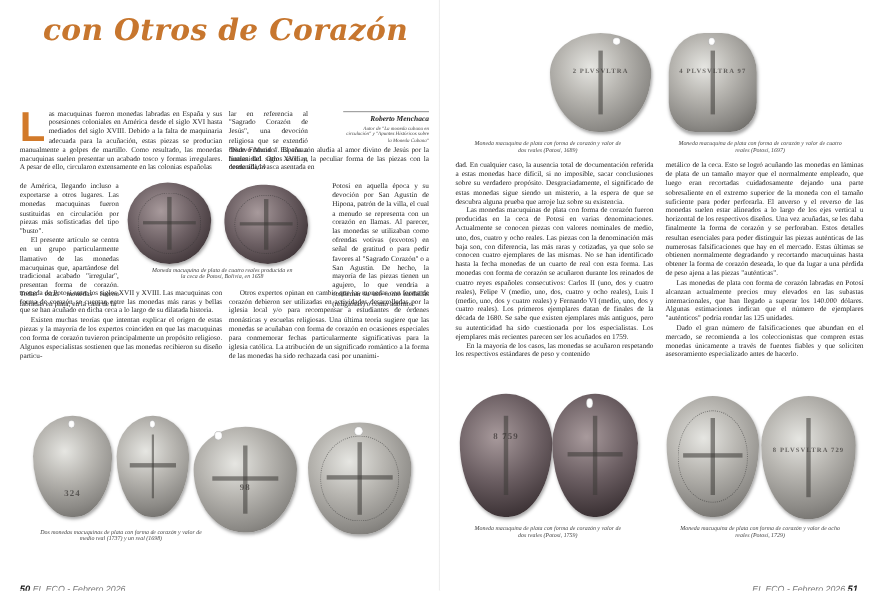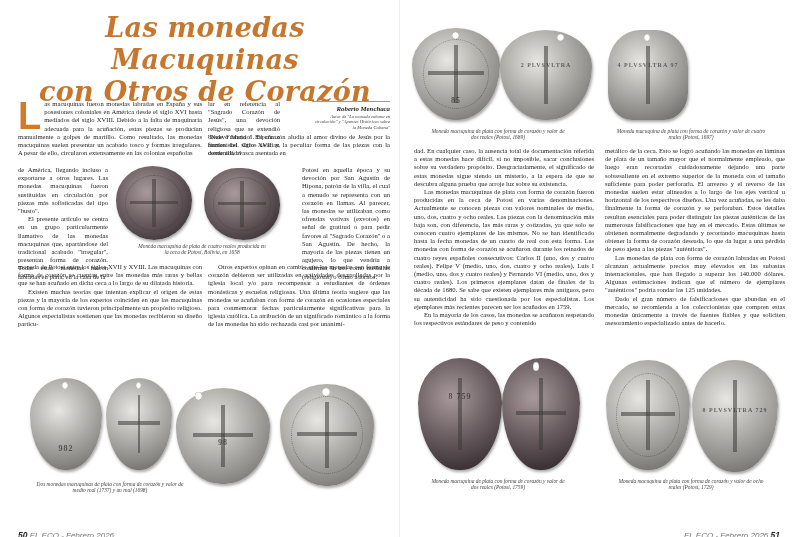--- a/index.html
+++ b/index.html
@@ -55,21 +55,20 @@
   .r-col1 { position: absolute; left: 14px; top: 147px; width: 180px; }
   .r-col2 { position: absolute; left: 205px; top: 147px; width: 180px; }
 </style>
 </head>
 <body>
 
 <div class="spread">
 
   <div class="page left">
     <h1 class="title">
-      <span class="line">Las monedas Macuquinas</span>
       <span class="line">con Otros de Corazón</span>
     </h1>
 
     <div class="col-a txt">
       <span class="dropcap">L</span>
       <p class="noind">as macuquinas fueron monedas labradas en España y sus posesiones coloniales en América desde el siglo XVI hasta mediados del siglo XVIII. Debido a la falta de maquinaria adecuada para la acuñación, estas piezas se producían manualmente a golpes de martillo. Como resultado, las monedas macuquinas suelen presentar un acabado tosco y formas irregulares. A pesar de ello, circularon extensamente en las colonias españolas</p>
     </div>
 
     <div class="col-b-top txt">
       <p class="noind">lar en referencia al "Sagrado Corazón de Jesús", una devoción religiosa que se extendió desde Francia a España a finales del siglo XVII y, desde allí, al</p>
@@ -109,21 +108,21 @@
       <p class="noind">moneda de Potosí entre los siglos XVII y XVIII. Las macuquinas con forma de corazón se cuentan entre las monedas más raras y bellas que se han acuñado en dicha ceca a lo largo de su dilatada historia.</p>
       <p>Existen muchas teorías que intentan explicar el origen de estas piezas y la mayoría de los expertos coinciden en que las macuquinas con forma de corazón tuvieron principalmente un propósito religioso. Algunos especialistas sostienen que las monedas recibieron su diseño particu-</p>
     </div>
 
     <div class="col-b-bottom txt">
       <p>Otros expertos opinan en cambio que las monedas con forma de corazón debieron ser utilizadas en actividades desarrolladas por la iglesia local y/o para recompensar a estudiantes de órdenes monásticas y escuelas religiosas. Una última teoría sugiere que las monedas se acuñaban con forma de corazón en ocasiones especiales para conmemorar fechas particularmente significativas para la iglesia católica. La atribución de un significado romántico a la forma de las monedas ha sido rechazada casi por unanimi-</p>
     </div>
 
     <div class="coin heart" style="left:30px; top:378px; width:72px; height:92px;">
       <div class="hole"></div>
-        <div class="legend" style="top:72%;">982</div>
+        <div class="legend" style="top:72%;">324</div>
     </div>
     <div class="coin heart" style="left:106px; top:378px; width:66px; height:92px;">
       <div class="hole"></div>
         <div class="cross-v"></div>
         <div class="cross-h"></div>
     </div>
     <div class="coin heart" style="left:176px; top:388px; width:94px; height:96px;">
       <div class="hole" style="left:20%;"></div>
         <div class="cross-v"></div>
         <div class="cross-h"></div>
@@ -140,27 +139,20 @@
     <div class="folio left">
       <span class="num">50</span>
       <span>EL ECO - Febrero 2026</span>
     </div>
   </div>
 
   <div class="gutter"></div>
 
   <div class="page right">
 
-    <div class="coin heart" style="left:12px; top:28px; width:88px; height:92px;">
-      <div class="hole"></div>
-        <div class="cross-v"></div>
-        <div class="cross-h"></div>
-        <div class="ring"></div>
-      <div class="legend" style="top:74%;">85</div>
-    </div>
     <div class="coin heart" style="left:100px; top:30px; width:92px; height:90px;">
       <div class="hole" style="left:62%;"></div>
         <div class="cross-v"></div>
       <div class="legend" style="font-size:6px;">2 PLVSVLTRA</div>
     </div>
     <div class="caption" style="left:28px; top:128px; width:140px;">Moneda macuquina de plata con forma de corazón y valor de dos reales (Potosí, 1689)</div>
 
     <div class="coin" style="left:208px; top:30px; width:80px; height:90px; border-radius:40% 40% 30% 30%;">
       <div class="hole"></div>
         <div class="cross-v"></div>

